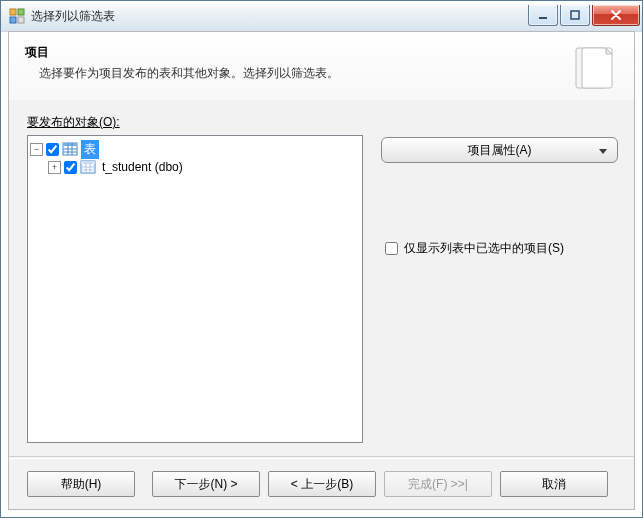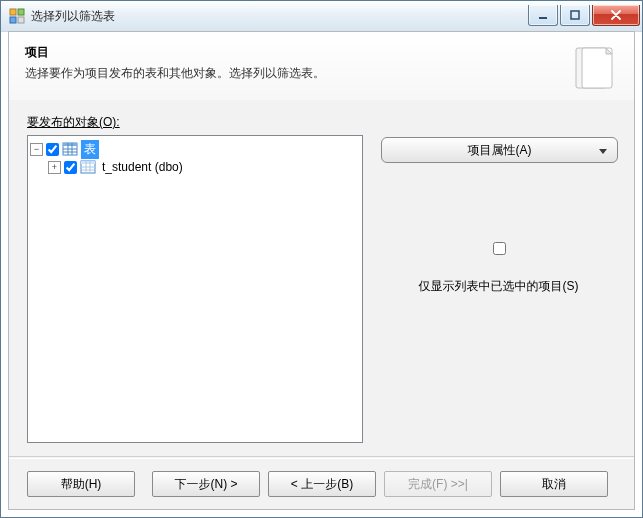--- a/index.html
+++ b/index.html
@@ -8,39 +8,39 @@
   .titlebar .app-icon{width:16px;height:16px;margin-right:6px;flex:0 0 auto;}
   .titlebar .title{flex:1;color:#2b2b2b;}
   .winbtns{display:flex;gap:2px;align-items:flex-start;margin-top:-2px;}
   .winbtn{width:28px;height:20px;border:1px solid #5f7d97;border-top:none;border-radius:0 0 3px 3px;display:flex;align-items:center;justify-content:center;background:linear-gradient(to bottom,#eaf3fb,#cfe1f1);box-shadow:inset 0 0 0 1px rgba(255,255,255,.6);}
   .winbtn.close{width:46px;background:linear-gradient(to bottom,#f3a79a 0%,#e4695a 45%,#c93b2a 46%,#d24a39 100%);border-color:#8b2f23;}
   .winbtn svg{display:block;}
   .client{position:absolute;left:7px;right:7px;top:30px;bottom:7px;border:1px solid #b9b9b9;background:#f2f2f2;}
   .header{padding:12px 16px 8px 16px;display:flex;align-items:flex-start;border-bottom:none;background:linear-gradient(to bottom,#fff,#f7f7f7);}
   .header-text{flex:1;}
   .header-title{font-size:12px;font-weight:bold;margin-bottom:4px;}
-  .header-sub{font-size:12px;color:#333;}
+  .header-sub{font-size:12px;color:#333;margin-left:14px;}
   .header-graphic{width:48px;height:48px;flex:0 0 auto;margin-left:8px;}
   .body{padding:14px 18px 12px 18px;}
   .section-label{margin-bottom:4px;text-decoration:underline;}
   .content-row{display:flex;align-items:flex-start;gap:18px;}
   .tree-pane{width:330px;height:298px;background:#fff;border:1px solid #828790;overflow:auto;padding:4px 2px;}
   .tree ul{list-style:none;margin:0;padding:0;}
   .tree li{white-space:nowrap;}
   .tree li > .row{display:flex;align-items:center;height:18px;}
   .tree .expander{width:11px;height:11px;border:1px solid #919191;background:#fff;display:inline-flex;align-items:center;justify-content:center;font-size:9px;line-height:9px;margin-right:3px;color:#444;}
   .tree .chk{width:13px;height:13px;margin:0 3px 0 0;}
   .tree .node-icon{width:16px;height:16px;margin-right:3px;flex:0 0 auto;}
   .tree .node-label{padding:1px 3px;}
   .tree .node-label.selected{background:#3399ff;color:#fff;}
   .tree ul ul{padding-left:18px;}
   .right-col{flex:1;padding-top:2px;}
   .prop-btn{width:100%;height:24px;border:1px solid #8a8a8a;background:linear-gradient(to bottom,#fefefe,#e4e4e4);display:flex;align-items:center;justify-content:center;position:relative;border-radius:6px;}
   .prop-btn .caret{position:absolute;right:10px;top:50%;transform:translateY(-50%);}
-  .sel-only{display:flex;align-items:center;gap:20px;margin-top:76px;flex-direction:column;}
+  .sel-only{display:flex;align-items:center;gap:3px;margin-top:76px;}
   .sep{position:absolute;left:0;right:0;bottom:50px;height:1px;border-top:1px solid #d0d0d0;border-bottom:1px solid #fff;}
   .footer{position:absolute;left:0;right:8px;bottom:0;height:50px;display:flex;align-items:center;justify-content:space-between;padding:0 18px;}
   .footer .left,.footer .right{display:flex;gap:8px;align-items:center;}
   .btn{height:24px;min-width:86px;padding:0 10px;border:1px solid #8a8a8a;background:linear-gradient(to bottom,#fefefe,#e4e4e4);display:inline-flex;align-items:center;justify-content:center;border-radius:2px;}
   .btn.disabled{color:#9a9a9a;border-color:#b7b7b7;background:linear-gradient(to bottom,#f7f7f7,#ececec);}
 </style>
 </head>
 <body>
 
 <div class="window">

